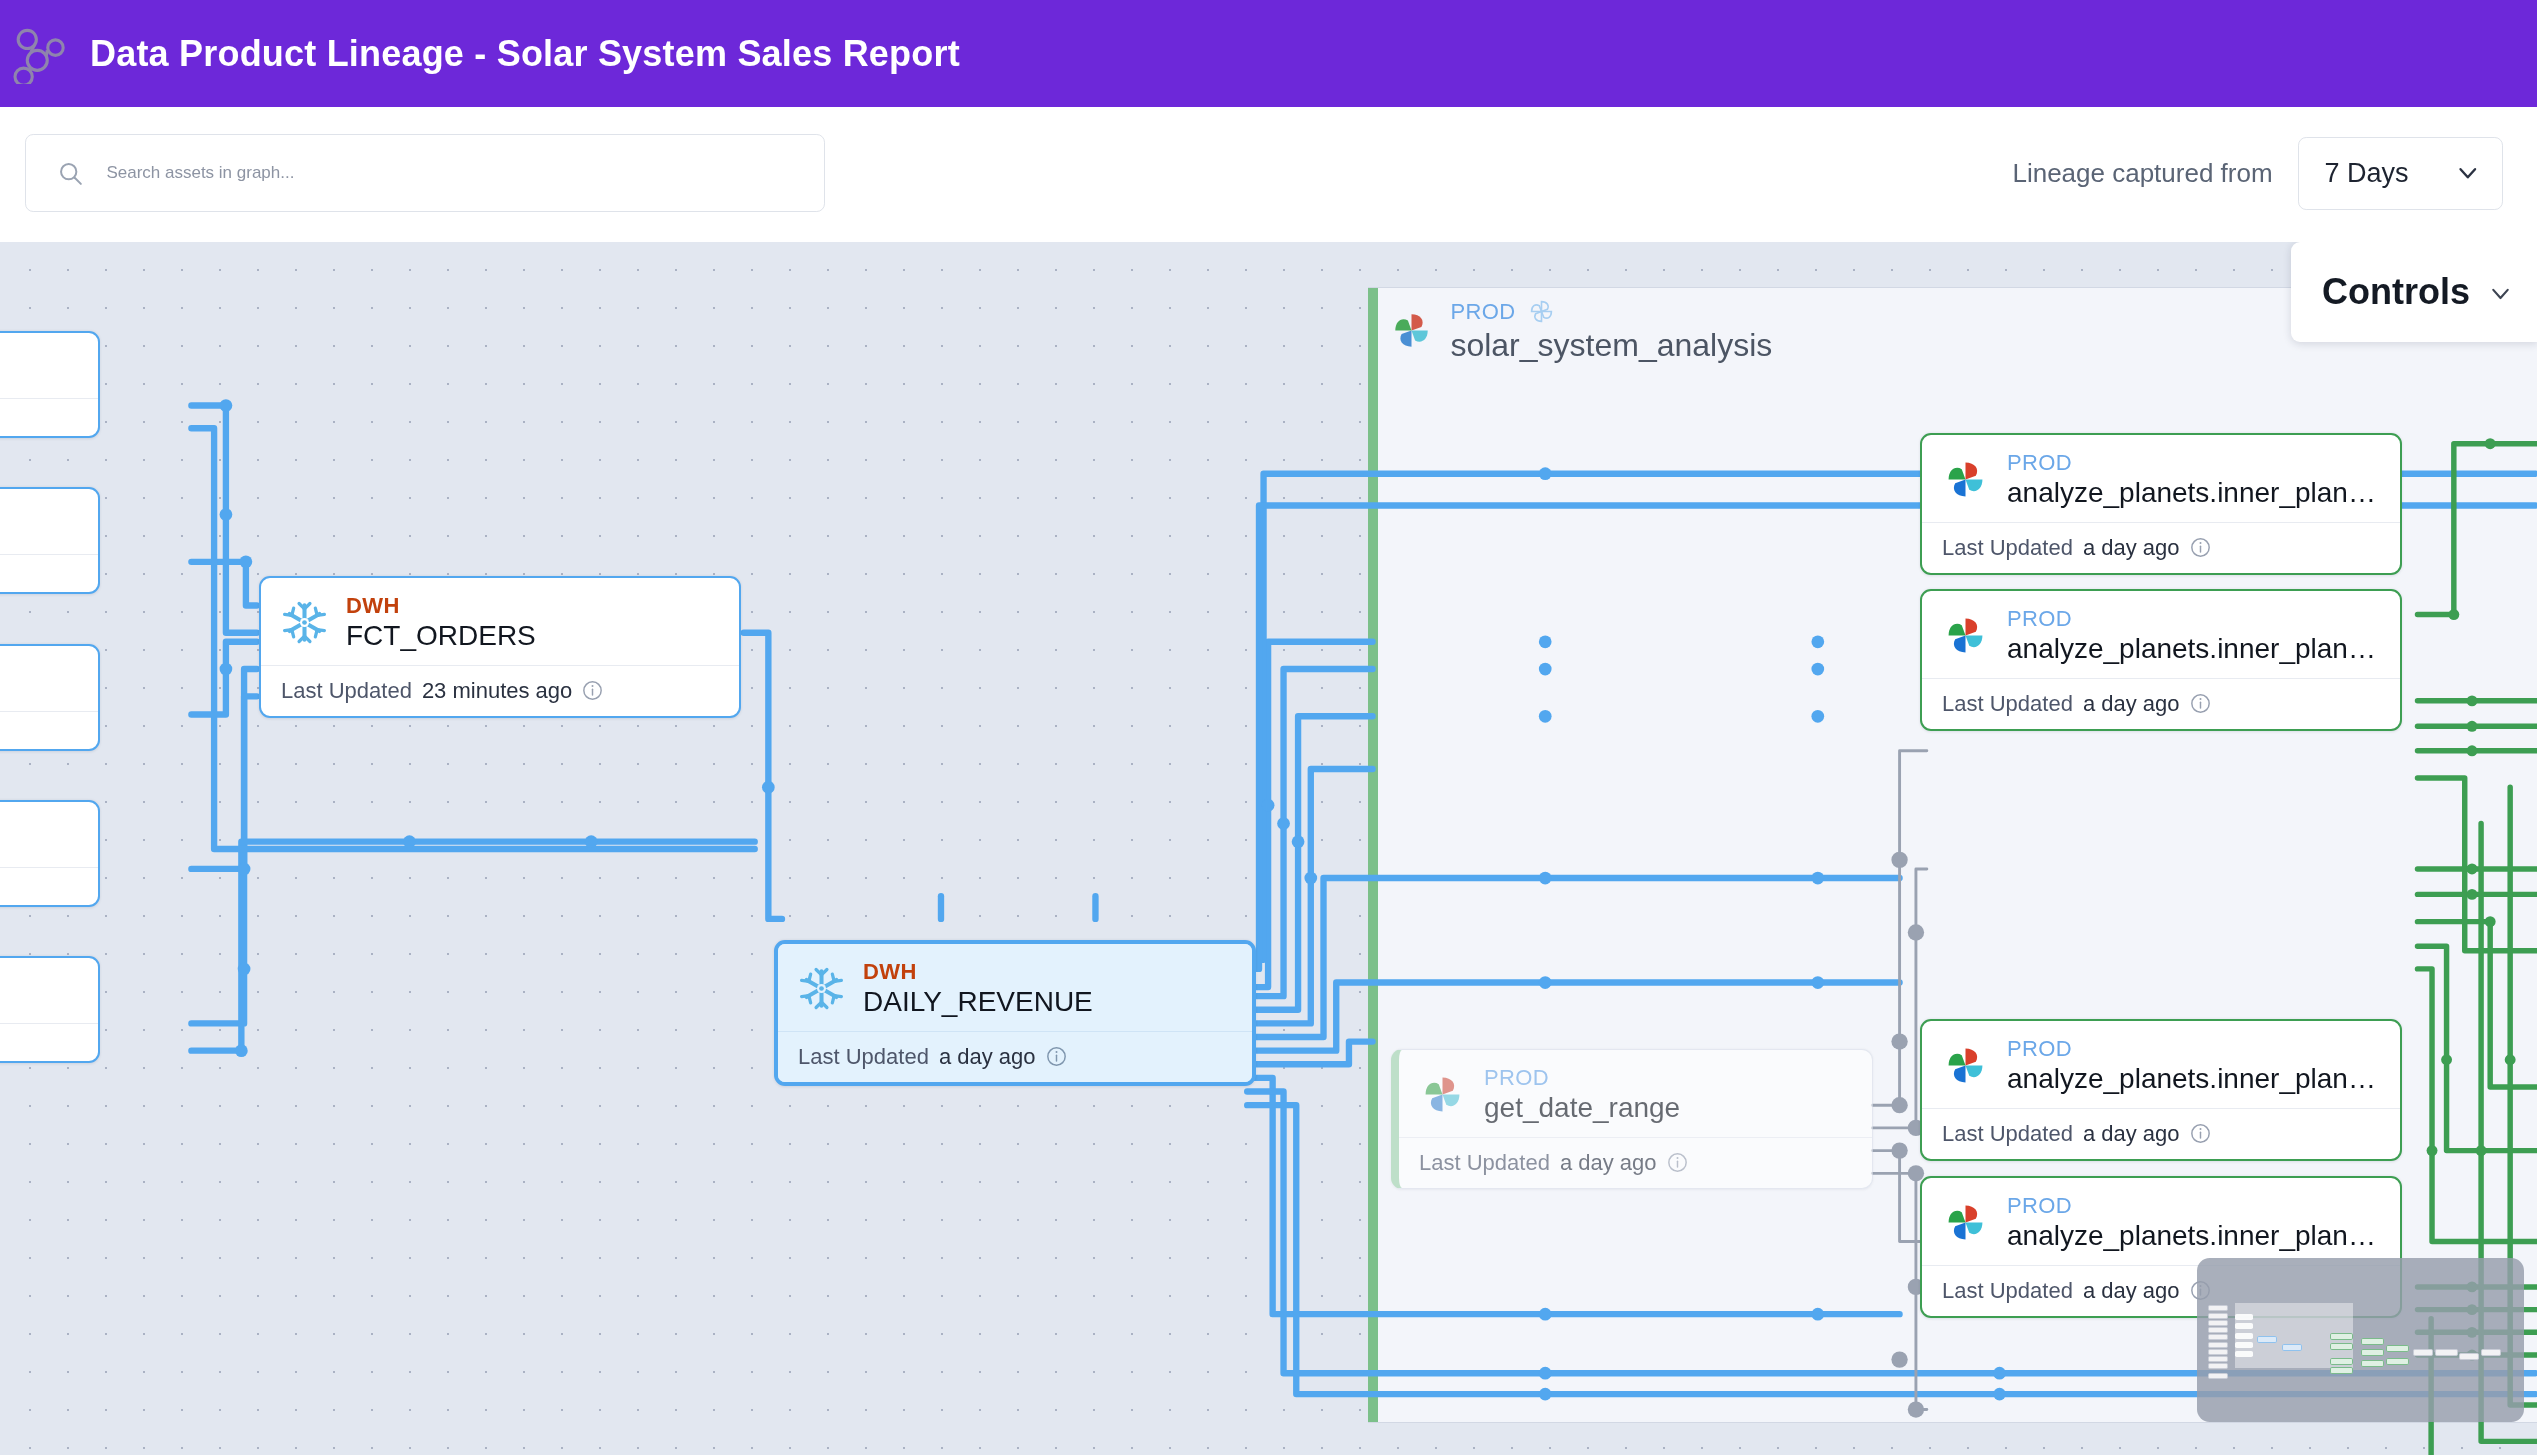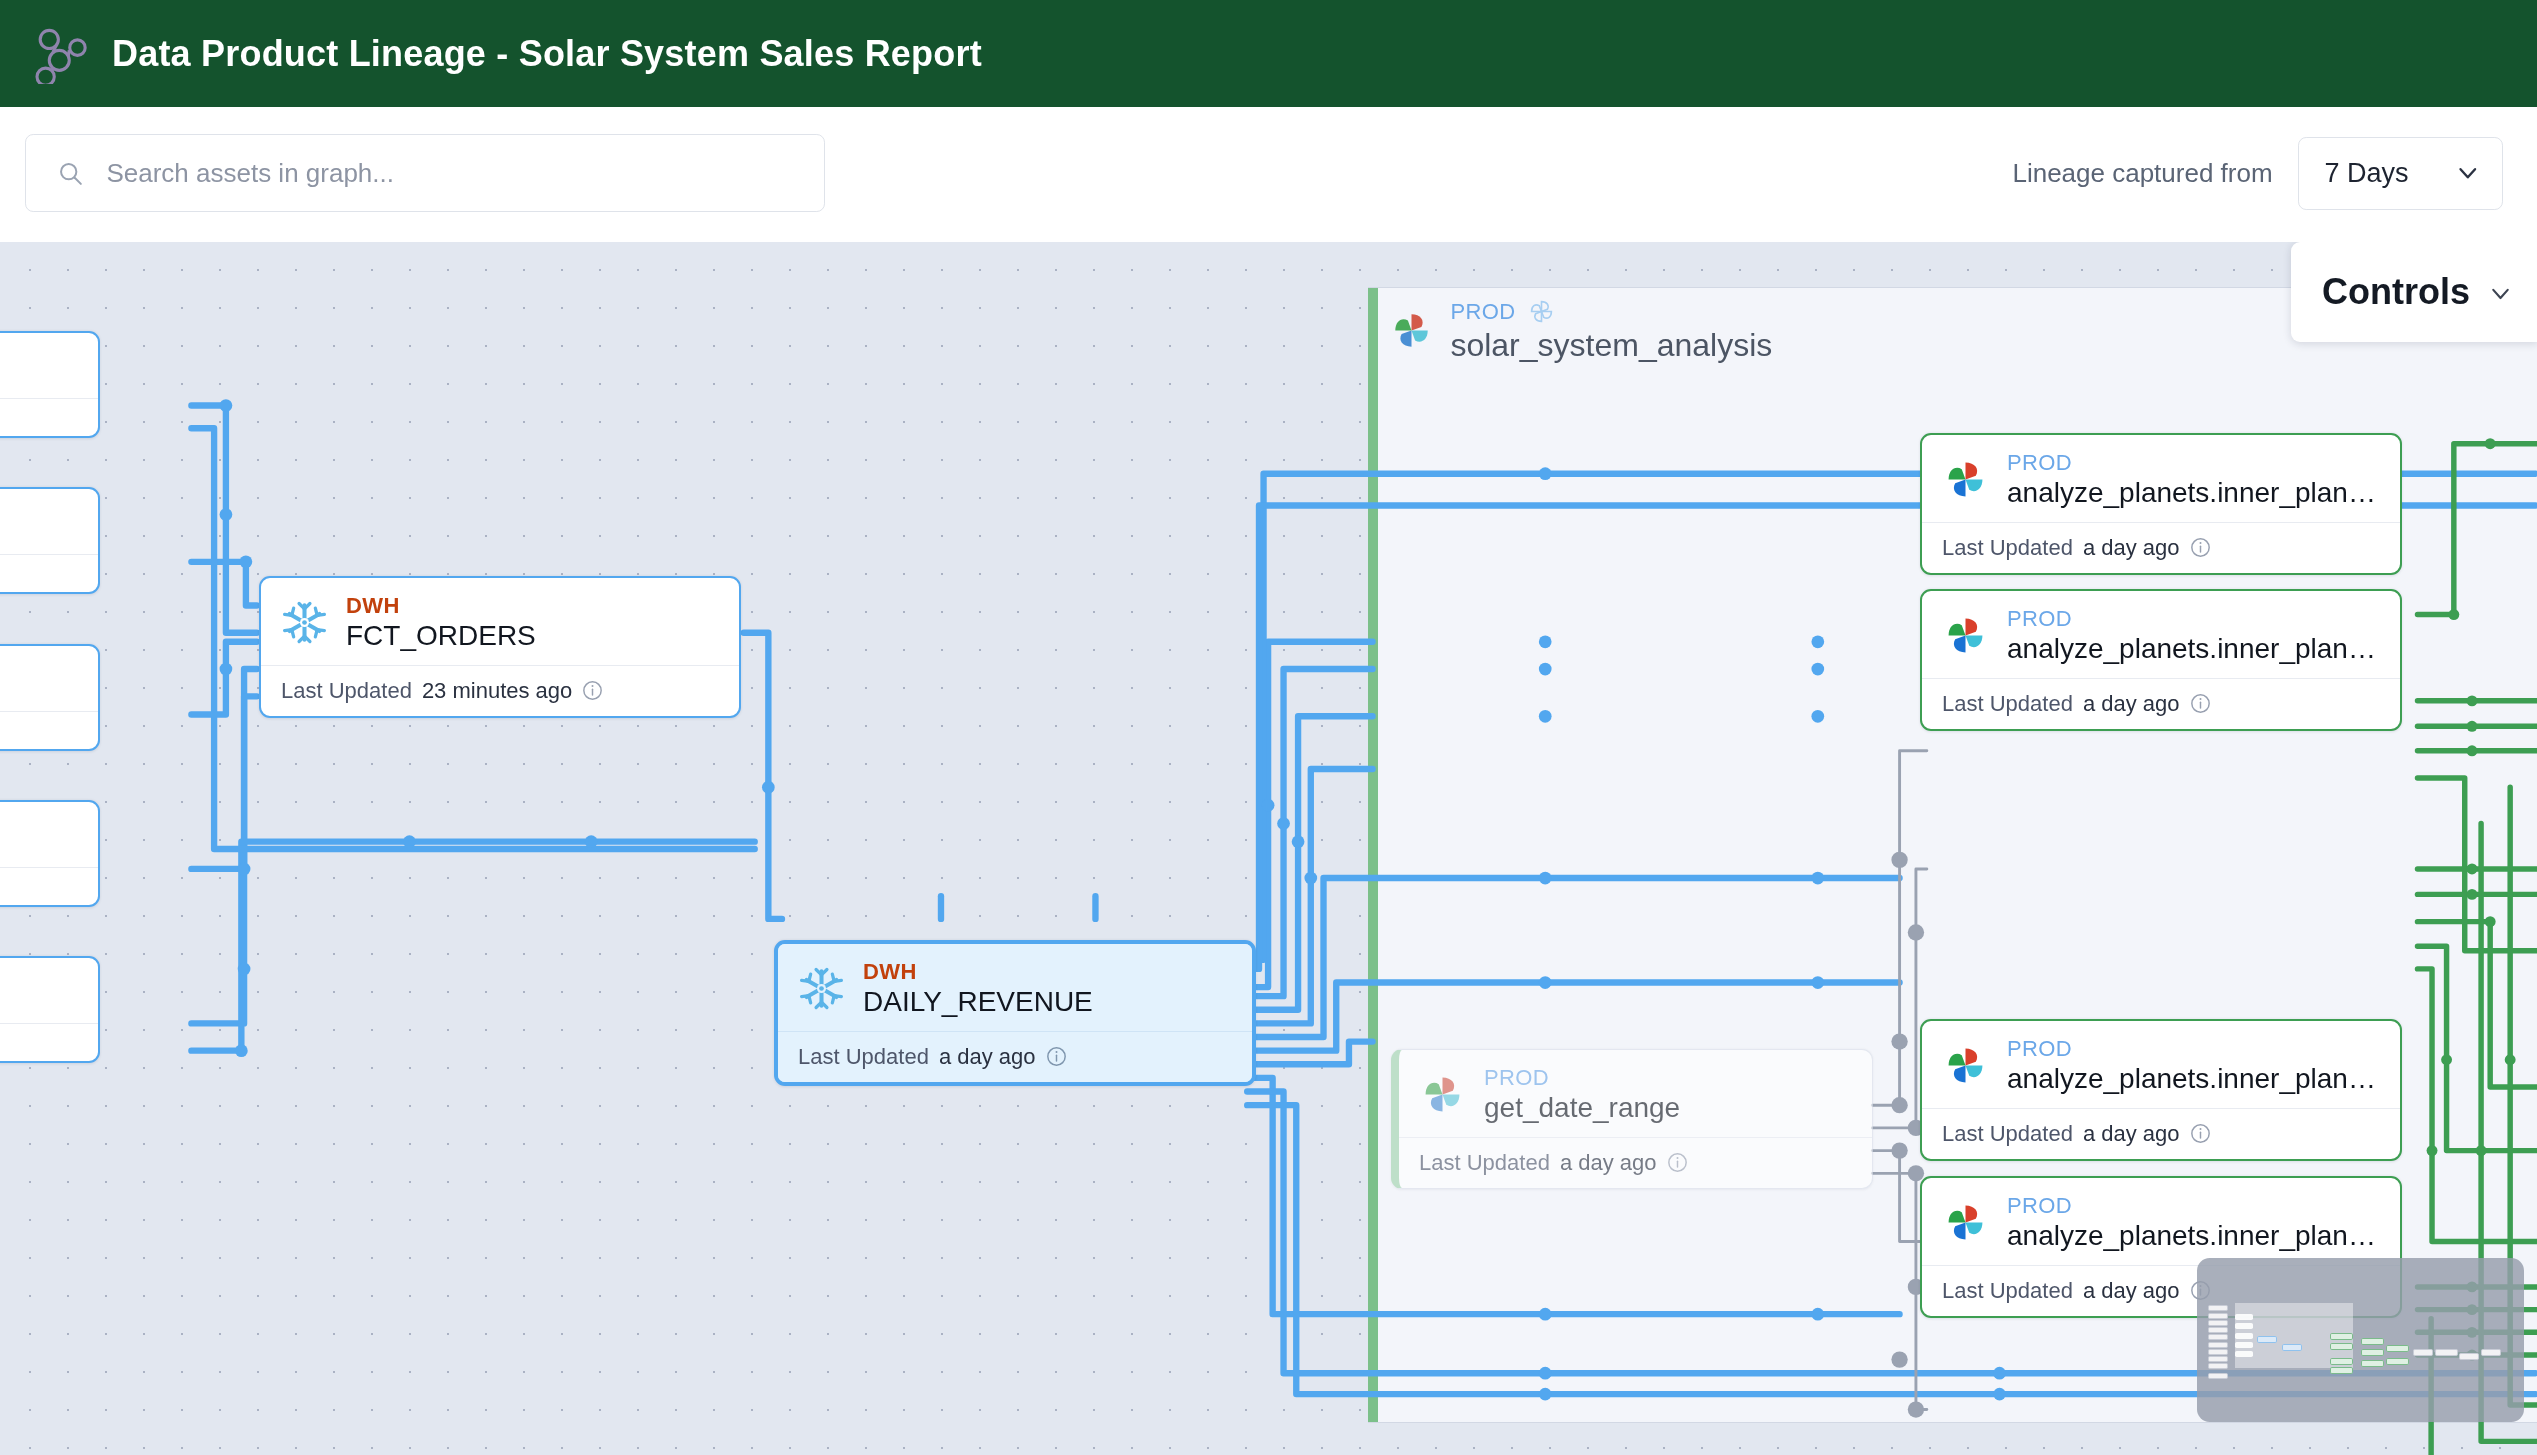--- a/index.html
+++ b/index.html
@@ -8,43 +8,43 @@
     width: 2538px; height: 1455px;
     overflow: hidden;
     font-family: "Liberation Sans", sans-serif;
     background: #ffffff;
   }
   #app { position: relative; width: 2538px; height: 1455px; overflow: hidden; }
 
   
   .topbar {
     position: absolute; left: 0; top: 0; width: 2538px; height: 107px;
-    background: #14532d;
+    background: #6d28d9;
     display: flex; align-items: center; gap: 20px;
-    padding-left: 32px;
+    padding-left: 10px;
   }
   .logo-wrap { width: 60px; height: 60px; flex: 0 0 auto; display:flex; align-items:center; justify-content:center; }
   .app-title {
     color: #ffffff; font-size: 36px; font-weight: bold; letter-spacing: 0.2px;
     white-space: nowrap;
   }
 
   
   .toolbar {
     position: absolute; left: 0; top: 107px; width: 2538px; height: 135px;
     background: #ffffff;
     display: flex; align-items: center;
   }
   .search-box {
     position: absolute; left: 25.4px; top: 27px; width: 800px; height: 78px;
     border: 0.9px solid #dfe3ea; border-radius: 8.2px; background: #fff;
     display: flex; align-items: center; padding-left: 31px; gap: 22px;
   }
   .search-icon { width: 27px; height: 27px; flex: 0 0 auto; color:#9aa3b2; }
-  .search-placeholder { color: #8d94a3; font-size: 26px; }
+  .search-placeholder { color: #8d94a3; font-size: 17px; }
   .captured-wrap {
     position: absolute; right: 35px; top: 27px; height: 78px;
     display: flex; align-items: center; gap: 25.4px; justify-content: center;
   }
   .captured-label { color: #5a6475; font-size: 26px; white-space: nowrap; }
   .range-select {
     width: 205px; height: 73px; border: 0.9px solid #dfe3ea; border-radius: 8.2px;
     background: #fff; display: flex; align-items: center; justify-content: space-between;
     padding: 0 22px 0 25.4px;
   }

